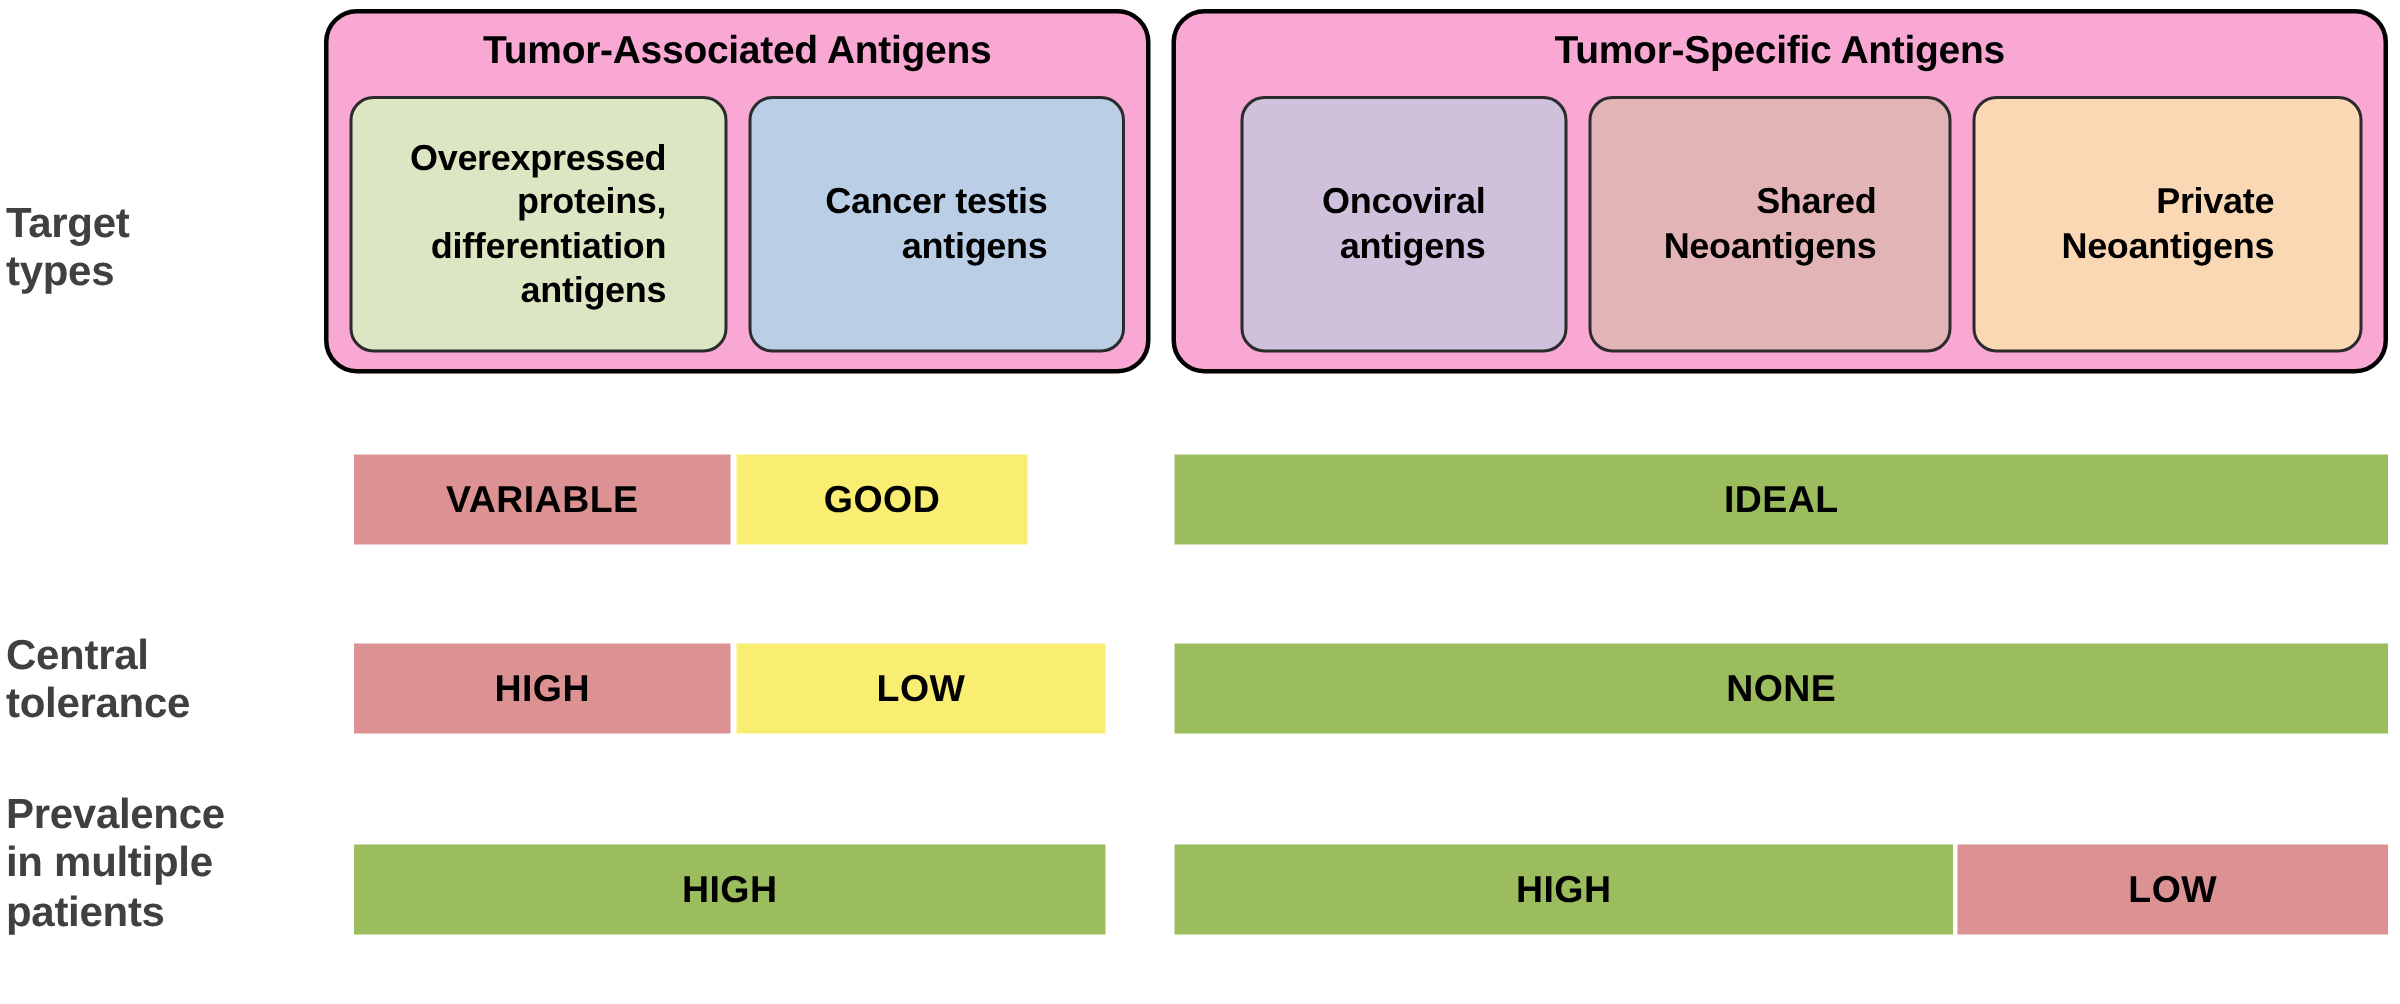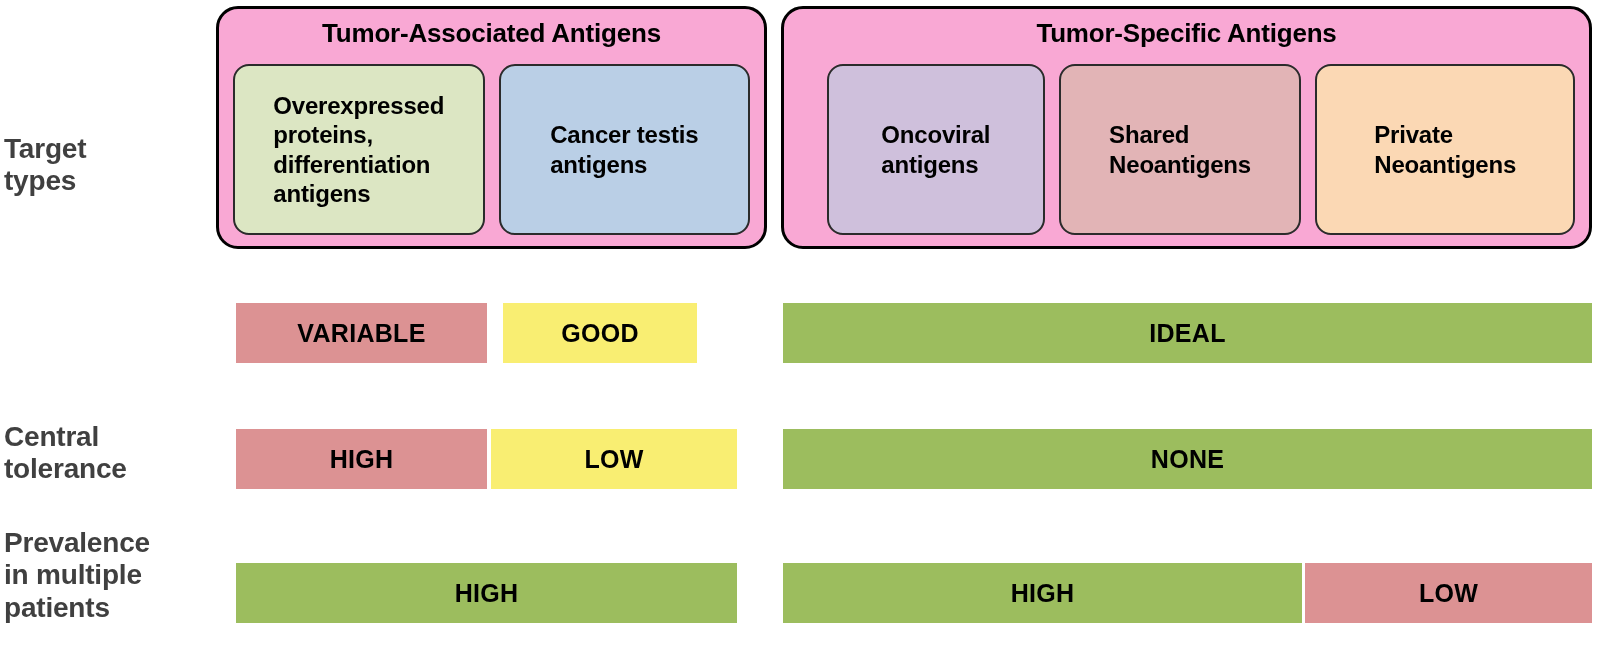--- a/index.html
+++ b/index.html
@@ -67,21 +67,21 @@
     display: flex;
     gap: 14px;
   }
   .antigen-box {
     flex: 1 1 0;
     border: 2px solid #2b2b2b;
     border-radius: 16px;
     display: flex;
     align-items: center;
     justify-content: center;
-    text-align: left;
+    text-align: right;
     font-size: 24px;
     font-weight: bold;
     color: #000000;
     line-height: 1.22;
     letter-spacing: -0.2px;
     box-sizing: border-box;
     white-space: pre-line;
     padding: 2px 4px;
   }
 
@@ -108,21 +108,21 @@
     color: #000000;
     letter-spacing: 0.3px;
     box-sizing: border-box;
   }
   .bar-red    { background: #dc9293; }
   .bar-yellow { background: #f9ee72; }
   .bar-green  { background: #9cbd5e; }
 
   
   #bar-spec-variable { left: 236px; width: 251px; top: 303px; }
-  #bar-spec-good     { left: 503px; width: 194px; top: 303px; }
+  #bar-spec-good     { left: 491px; width: 194px; top: 303px; }
   #bar-spec-ideal    { left: 783px; width: 809px; top: 303px; }
 
   
   #bar-central-high  { left: 236px; width: 251px; top: 429px; }
   #bar-central-low   { left: 491px; width: 246px; top: 429px; }
   #bar-central-none  { left: 783px; width: 809px; top: 429px; }
 
   
   #bar-prev-taa-high { left: 236px; width: 501px; top: 563px; }
   #bar-prev-tsa-high { left: 783px; width: 519px; top: 563px; }

